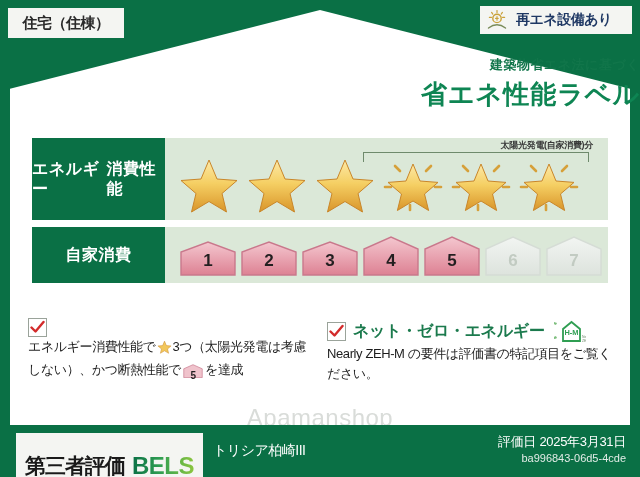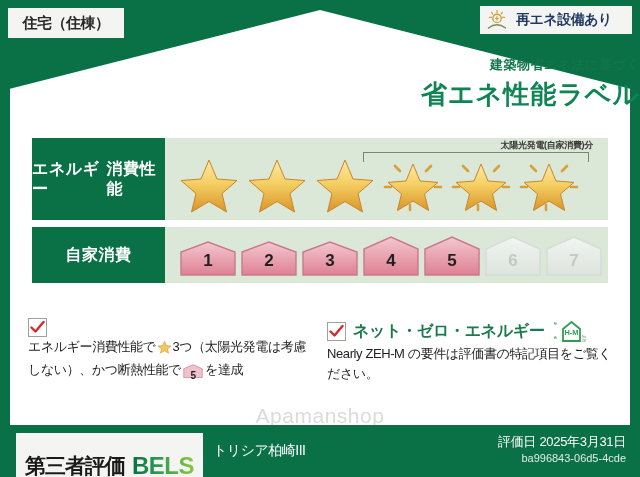--- a/index.html
+++ b/index.html
@@ -139,21 +139,21 @@
   .inline-star{display:inline-block;vertical-align:-3px;margin:0 1px;}
   .inline-house{display:inline-block;vertical-align:-4px;margin:0 2px;position:relative;}
   .inline-house .ihn{
     position:absolute;left:0;right:0;bottom:1px;text-align:center;
     font-size:10px;font-weight:bold;color:#231f20;
   }
 
   
   .watermark{
     position:absolute;left:0;top:404px;width:640px;text-align:center;
-    font-size:21px;color:#d9dcd9;letter-spacing:0.5px;
+    font-size:24px;color:#d9dcd9;letter-spacing:0.5px;
     pointer-events:none;
   }
 
   
   .footer{
     position:absolute;left:0;bottom:0;width:640px;height:52px;
     background:#0a7045;
   }
   .bels-badge{
     position:absolute;left:16px;top:8px;height:34px;

